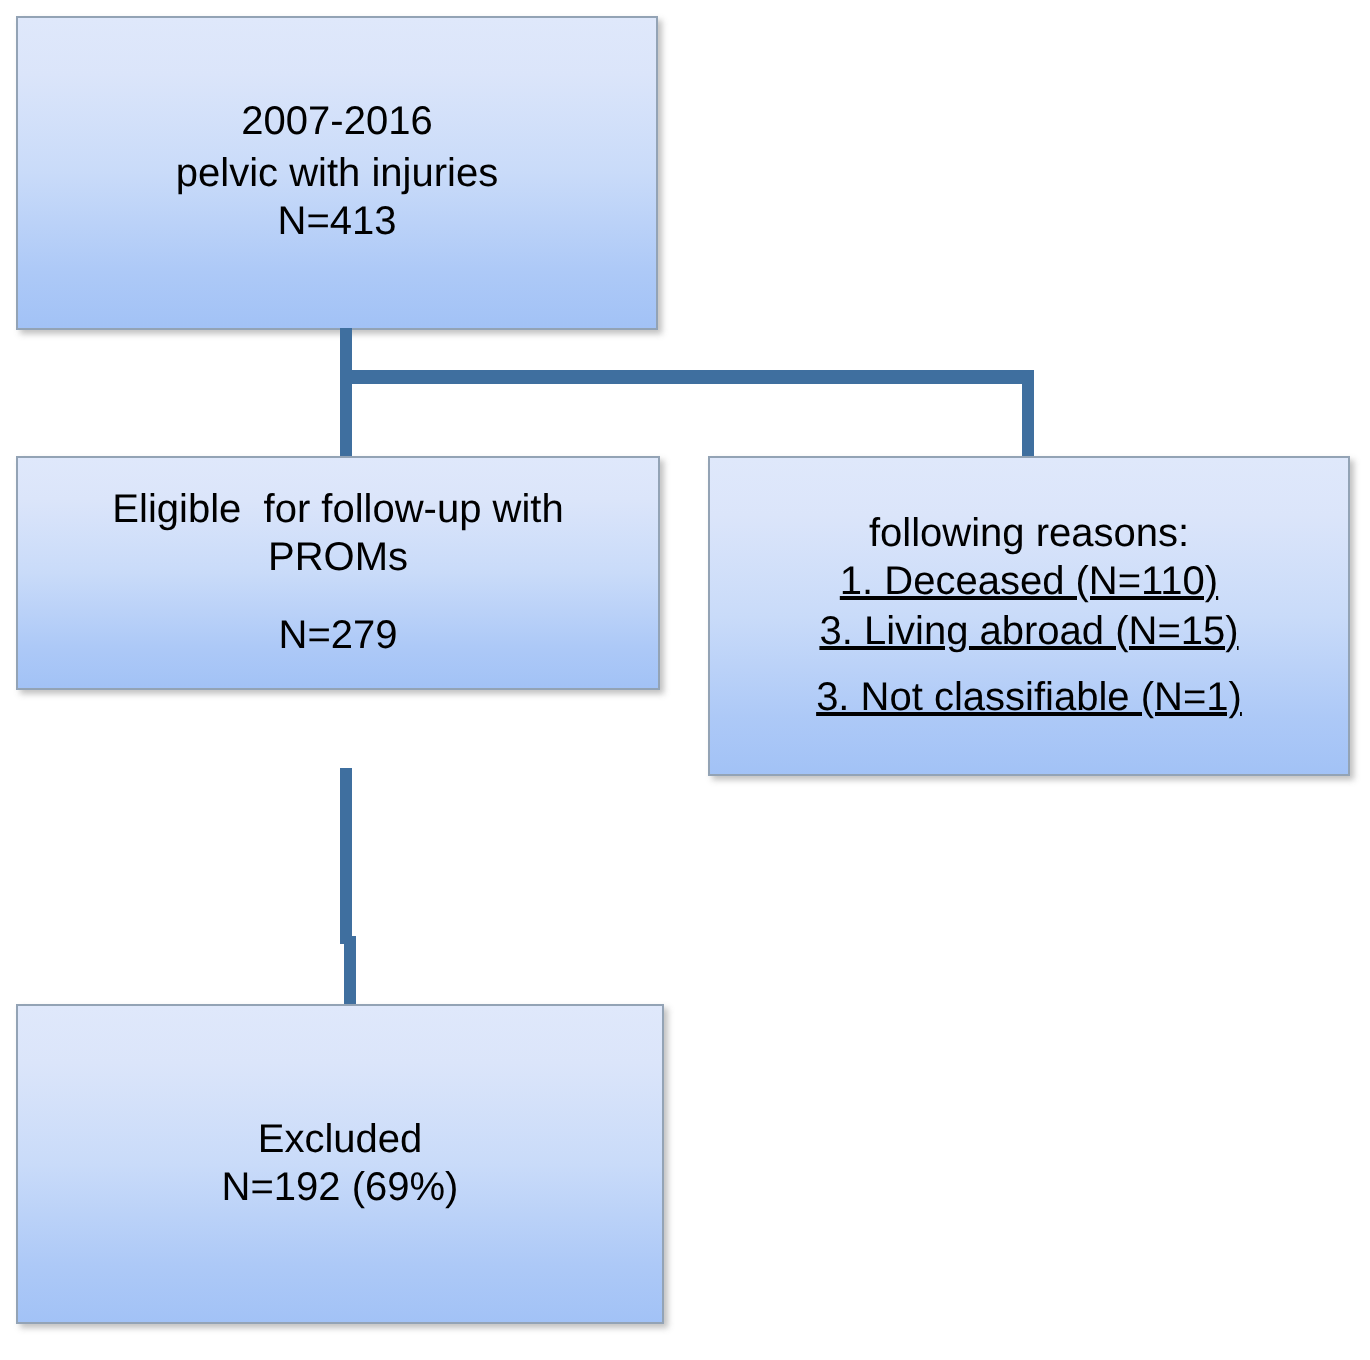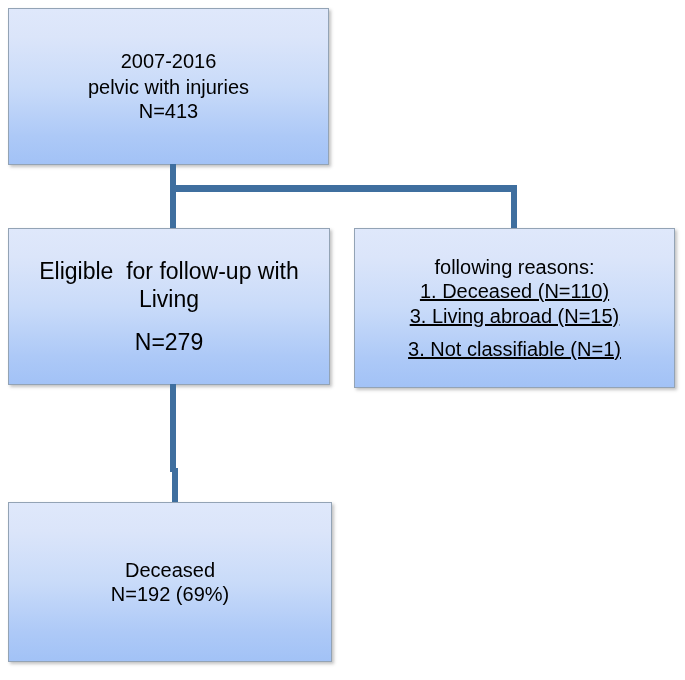--- a/index.html
+++ b/index.html
@@ -34,21 +34,21 @@
     color: #000000;
     text-align: right;
     line-height: 1.22;
   }
   .node .line {
     display: block;
     white-space: pre;
   }
 
   #node-source      { left: 8px;   top: 8px;   width: 321px; height: 157px; font-size: 20px; }
-  #node-eligible    { left: 8px;   top: 228px; width: 322px; height: 157px; font-size: 23px; }
+  #node-eligible    { left: 8px;   top: 228px; width: 322px; height: 117px; font-size: 20px; }
   #node-excluded    { left: 354px; top: 228px; width: 321px; height: 160px; font-size: 20px; }
   #node-response    { left: 8px;   top: 502px; width: 324px; height: 160px; font-size: 20px; }
 
   #node-source .line.l1 { margin-bottom: 1px; }
   #node-eligible .gap   { height: 14px; }
   #node-excluded .list  { margin-top: 0px; text-decoration: underline; }
   #node-excluded .gap   { height: 9px; }
 
   
   .conn {
@@ -78,34 +78,34 @@
     <span class="line l3">N=413</span>
   </div>
 
   <div class="conn" id="conn-source-stem"></div>
   <div class="conn" id="conn-branch-bar"></div>
   <div class="conn" id="conn-to-eligible"></div>
   <div class="conn" id="conn-to-excluded"></div>
 
   <div class="node" id="node-eligible">
     <span class="line l1">Eligible  for follow-up with</span>
-    <span class="line l2">Living</span>
+    <span class="line l2">PROMs</span>
     <span class="gap"></span>
     <span class="line l3">N=279</span>
   </div>
 
   <div class="node" id="node-excluded">
     <span class="line l2">following reasons:</span>
     <span class="line list">1. Deceased (N=110)</span>
     <span class="line list">3. Living abroad (N=15)</span>
     <span class="gap"></span>
     <span class="line list">3. Not classifiable (N=1)</span>
   </div>
 
   <div class="conn" id="conn-to-response-a"></div>
   <div class="conn" id="conn-to-response-b"></div>
 
   <div class="node" id="node-response">
-    <span class="line l1">Deceased</span>
+    <span class="line l1">Excluded</span>
     <span class="line l2">N=192 (69%)</span>
   </div>
 
 </div>
 
 </body></html>

